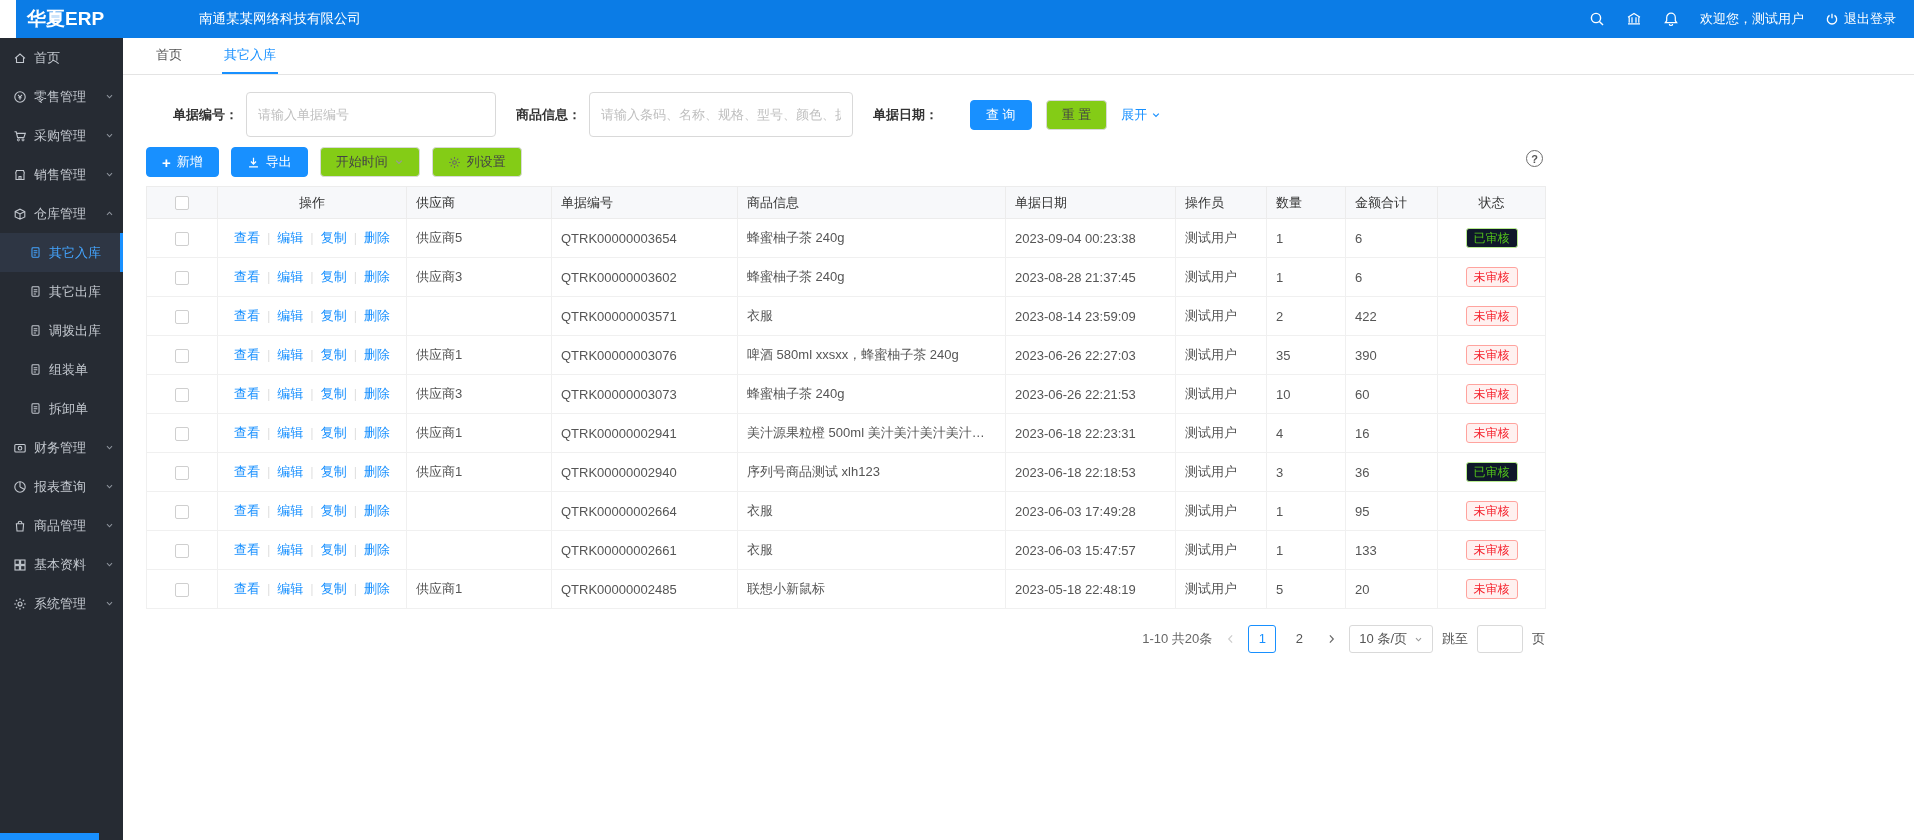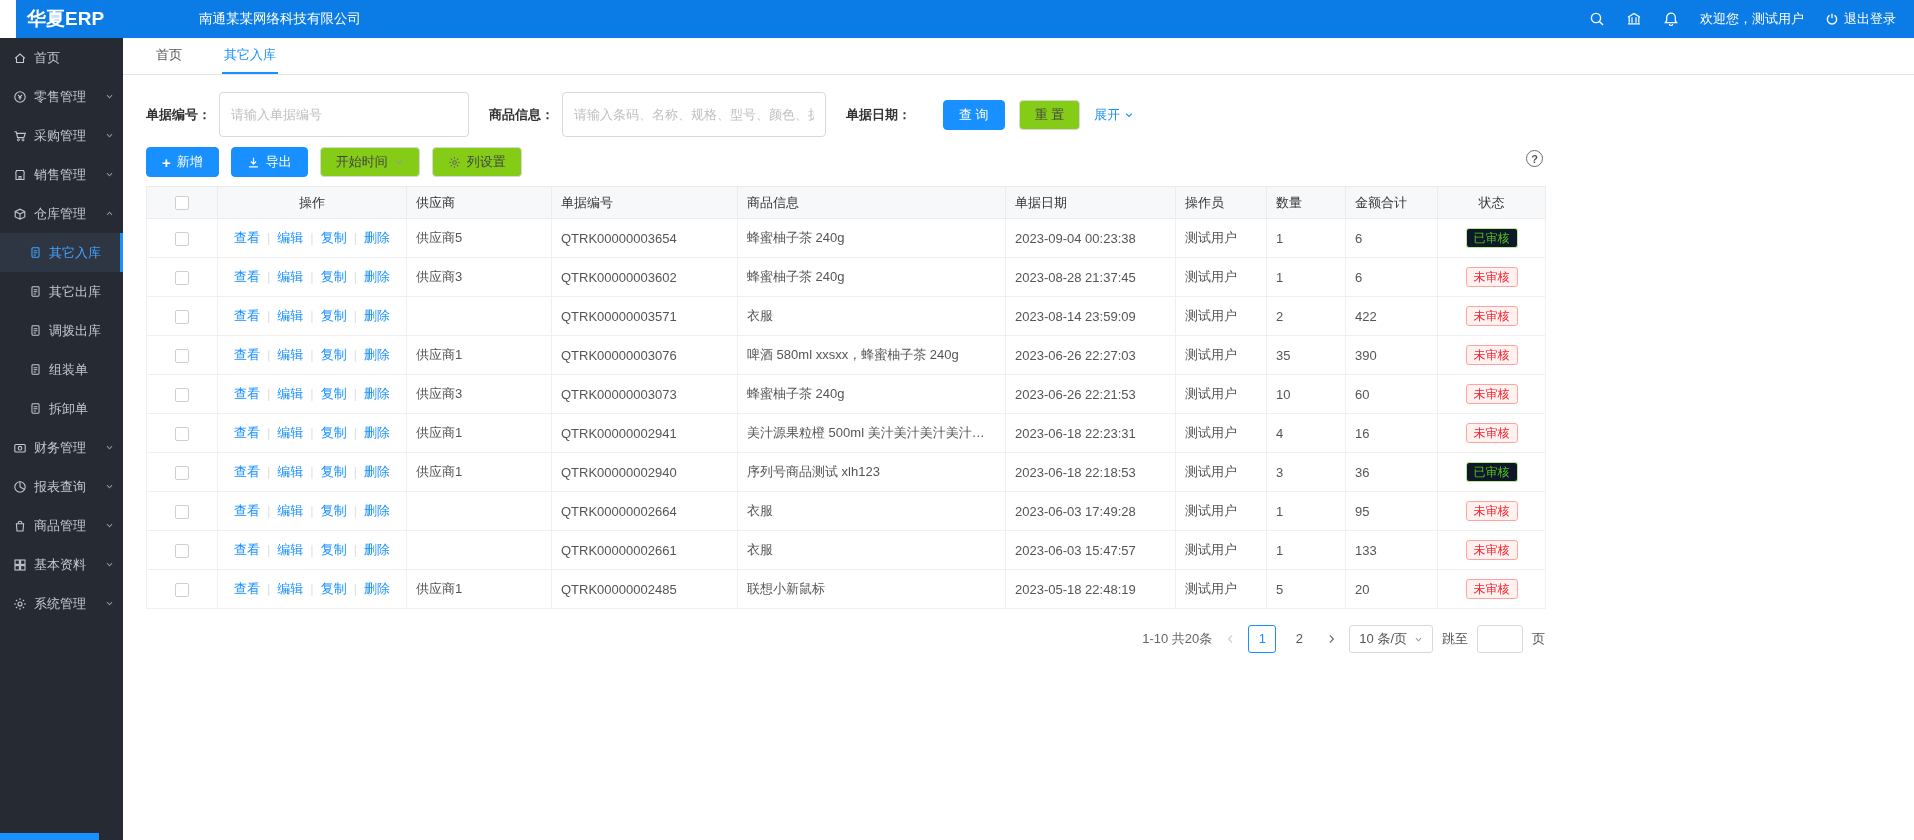--- a/index.html
+++ b/index.html
@@ -38,21 +38,21 @@
   .main { position:absolute; top:38px; left:123px; width:1791px; height:802px; background:#fff; }
   .tabbar { height:37px; border-bottom:1px solid #e4e4e4; display:flex; align-items:stretch;
     padding-left:31px; gap:38px; background:#fff; }
   .tab { display:flex; align-items:center; font-size:13px; color:#555; cursor:pointer;
     border-bottom:2px solid transparent; padding:0 2px; }
   .tab.active { color:#1890ff; border-bottom-color:#1890ff; }
 
   .content { position:relative; width:1399px; margin-left:23px; }
 
   
-  .filter-row { display:flex; align-items:center; margin-top:17px; }
+  .filter-row { display:flex; align-items:center; margin-top:17px;margin-left:27px; }
   .f-label { font-weight:bold; font-size:13px; color:#333; white-space:nowrap; }
   .f-input { height:45px; border:1px solid #d9d9d9; border-radius:4px; padding:0 11px;
     font-size:13px; color:#555; margin-left:8px; outline:none; font-family:inherit; }
   .f-input::placeholder { color:#bfbfbf; }
   .w250 { width:250px; } .w264 { width:264px; }
   .date-range { width:250px; height:30px; border:1px solid #d9d9d9; border-radius:4px;
     margin-left:8px; display:flex; align-items:center; justify-content:space-evenly; cursor:text; }
   .date-range .ph { color:#bfbfbf; font-size:13px; }
   .ml20 { margin-left:20px; } .ml32 { margin-left:32px; } .ml14 { margin-left:14px; }
   .btn { height:30px; border-radius:4px; font-size:13px; display:inline-flex; align-items:center;

